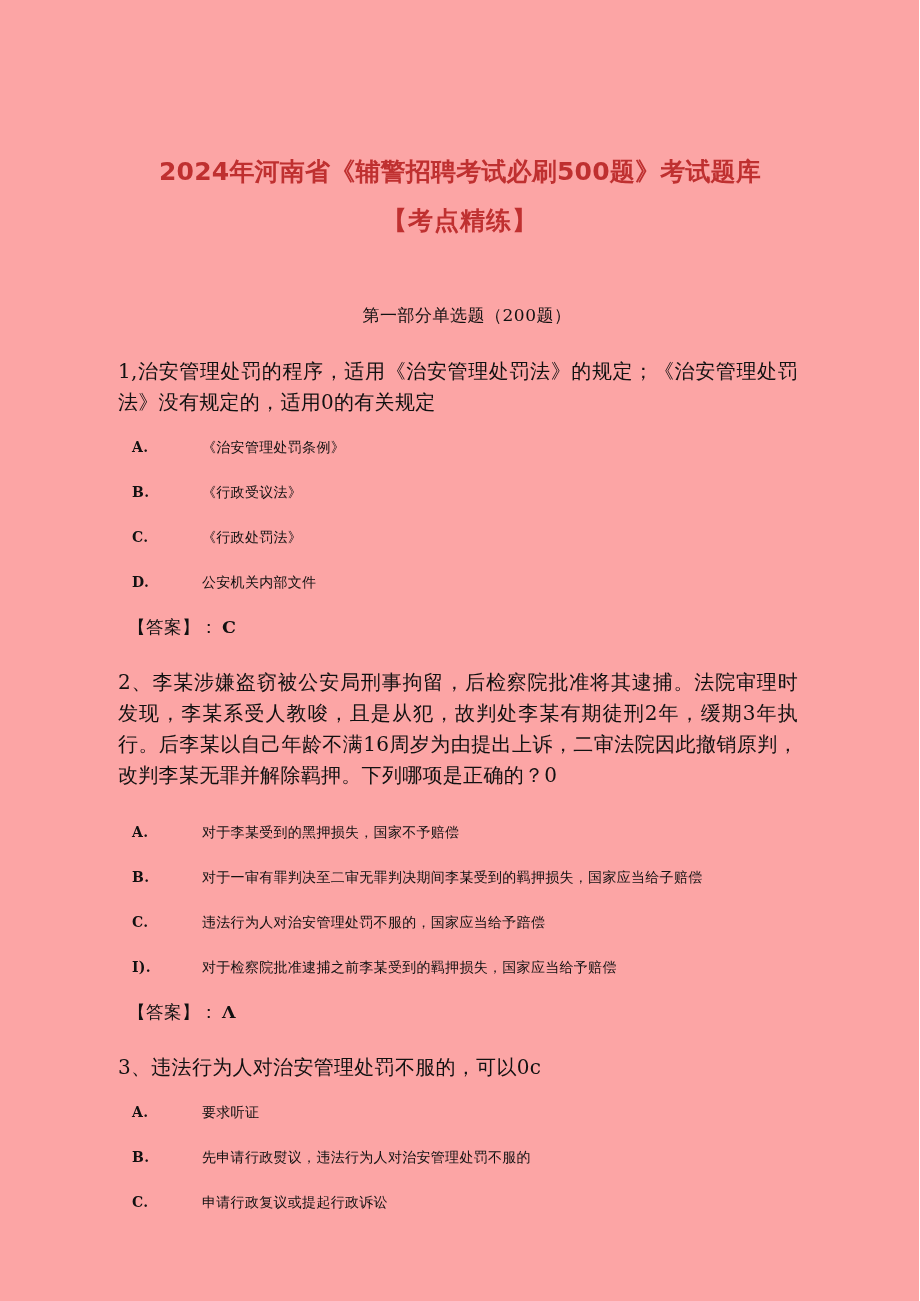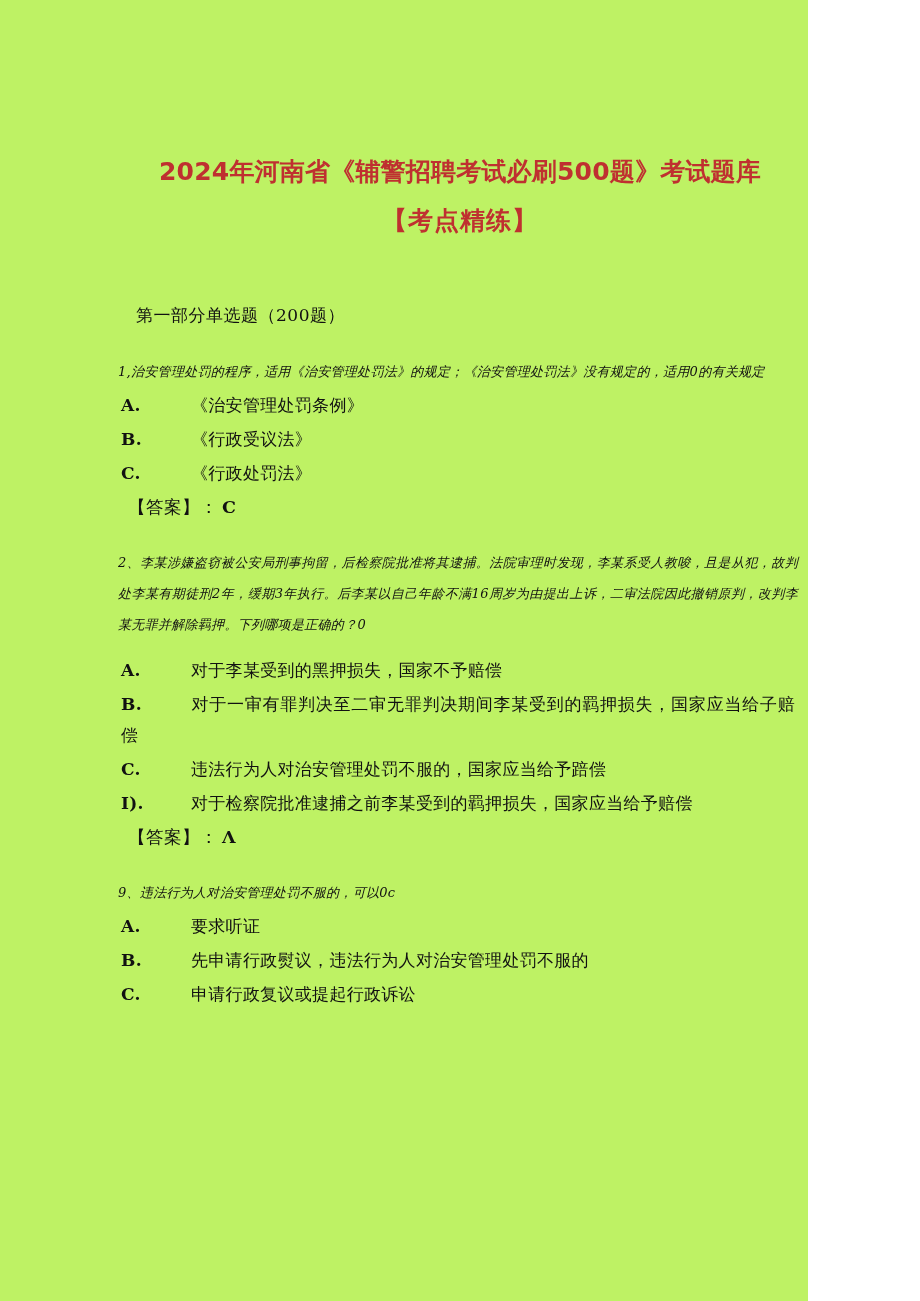--- a/index.html
+++ b/index.html
@@ -2,23 +2,23 @@
 <html><head>
 <meta charset="utf-8">
 <style>
   html, body {
     margin: 0;
     padding: 0;
     background: #ffffff;
   }
   .page {
     position: relative;
-    width: 808px;
+    width: 919px;
     height: 1301px;
-    background: #bef264;
+    background: #fca5a5;
     overflow: hidden;
     font-family: "DejaVu Serif", "Liberation Serif", serif;
     color: #111111;
   }
   
   .doc-title {
     position: absolute;
     left: 0;
     top: 152px;
     width: 920px;
@@ -36,42 +36,42 @@
     margin-top: 9px;
   }
   
   .body-area {
     position: absolute;
     left: 118px;
     top: 300px;
     width: 680px;
   }
   .section-head {
+    text-align: center;
     font-size: 17px;
     line-height: 30px;
     margin: 0 0 26px 0;
     letter-spacing: 0.5px;
     padding-left: 18px;
   }
   .q-block {
     margin-bottom: 10px;
   }
   .q-stem {
-    font-size: 13px;
+    font-size: 20px;
     line-height: 31px;
     text-align: justify;
     text-justify: inter-ideograph;
     margin: 0 0 2px 0;
     letter-spacing: 0.3px;
-    font-style: italic;
   }
   .opt {
-    font-size: 17px;
+    font-size: 14px;
     line-height: 31px;
-    margin: 3px;
+    margin: 14px;
     text-align: justify;
     text-justify: inter-ideograph;
     letter-spacing: 0.3px;
   }
   .opt .mark {
     display: inline-block;
     min-width: 70px;
     font-family: "DejaVu Serif", "Liberation Serif", serif;
     font-weight: 600;
   }
@@ -111,20 +111,23 @@
       <p class="q-stem">1,治安管理处罚的程序，适用《治安管理处罚法》的规定；《治安管理处罚法》没有规定的，适用0的有关规定</p>
       <p class="opt">
         <span class="mark">A.</span><span class="opt-text">《治安管理处罚条例》</span>
       </p>
       <p class="opt">
         <span class="mark">B.</span><span class="opt-text">《行政受议法》</span>
       </p>
       <p class="opt">
         <span class="mark">C.</span><span class="opt-text">《行政处罚法》</span>
       </p>
+      <p class="opt">
+        <span class="mark">D.</span><span class="opt-text">公安机关内部文件</span>
+      </p>
       <p class="answer">
         <span>【答案】：</span><span class="ans-val">C</span>
       </p>
     </div>
 
     <div class="gap-md"></div>
 
     <div class="q-block">
       <p class="q-stem">2、李某涉嫌盗窃被公安局刑事拘留，后检察院批准将其逮捕。法院审理时发现，李某系受人教唆，且是从犯，故判处李某有期徒刑2年，缓期3年执行。后李某以自己年龄不满16周岁为由提出上诉，二审法院因此撤销原判，改判李某无罪并解除羁押。下列哪项是正确的？0</p>
       <div class="gap-sm"></div>
@@ -141,21 +144,21 @@
         <span class="mark">I).</span><span class="opt-text">对于检察院批准逮捕之前李某受到的羁押损失，国家应当给予赔偿</span>
       </p>
       <p class="answer">
         <span>【答案】：</span><span class="ans-val">Λ</span>
       </p>
     </div>
 
     <div class="gap-md"></div>
 
     <div class="q-block">
-      <p class="q-stem">9、违法行为人对治安管理处罚不服的，可以0c</p>
+      <p class="q-stem">3、违法行为人对治安管理处罚不服的，可以0c</p>
       <p class="opt">
         <span class="mark">A.</span><span class="opt-text">要求听证</span>
       </p>
       <p class="opt">
         <span class="mark">B.</span><span class="opt-text">先申请行政熨议，违法行为人对治安管理处罚不服的</span>
       </p>
       <p class="opt">
         <span class="mark">C.</span><span class="opt-text">申请行政复议或提起行政诉讼</span>
       </p>
     </div>

